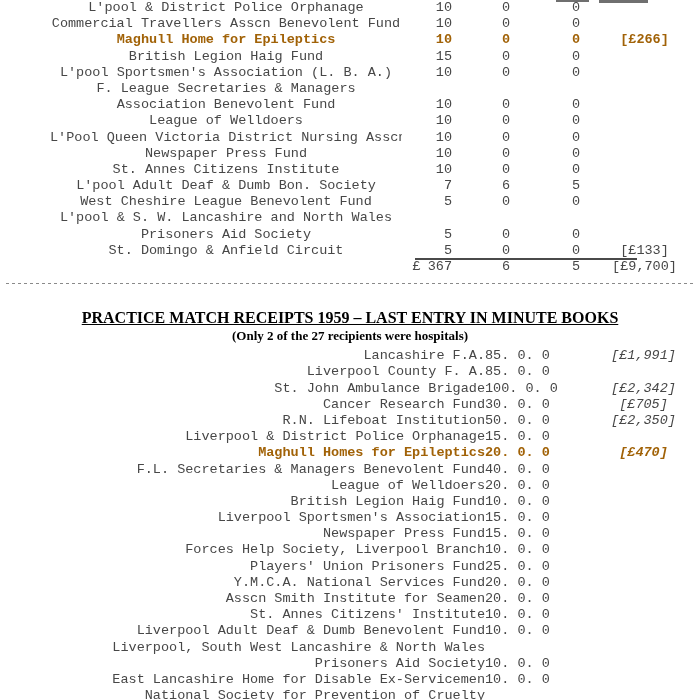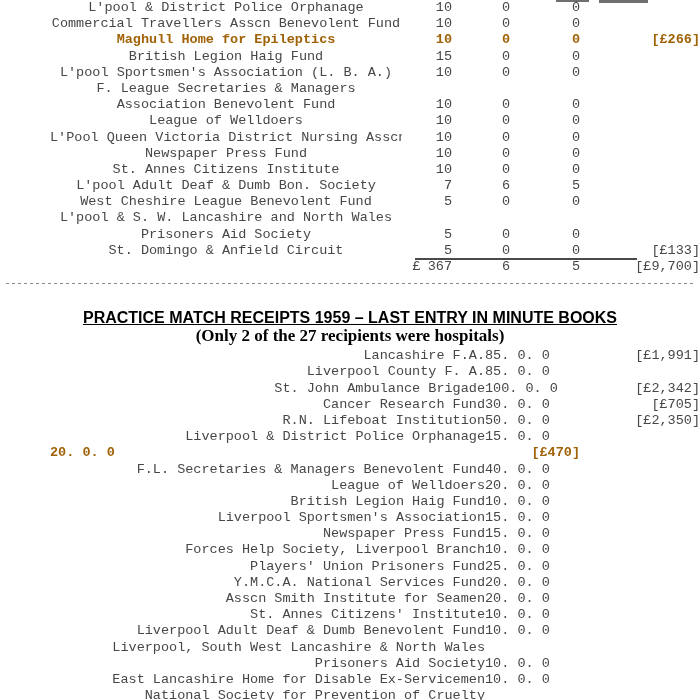--- a/index.html
+++ b/index.html
@@ -15,57 +15,57 @@
 
   
   .grants{padding-left:50px;}
   .grow{
     display:grid;
     grid-template-columns:352px 50px 58px 70px auto;
     line-height:16.2px;height:16.2px;white-space:pre;
   }
   .grow .c-name{text-align:center;overflow:hidden;}
   .grow .c-pounds,.grow .c-shil,.grow .c-pence{text-align:right;}
-  .grow .c-bracket{text-align:right;padding-left:9px;}
+  .grow .c-bracket{text-align:center;padding-left:9px;}
   .bold{font-weight:bold;color:#a16207;}
 
   .total-row{position:relative;}
   .total-rule{
     position:absolute;left:365px;top:-1px;width:222px;height:2px;
     background:#4a4a4a;
   }
   .c-pounds-total{display:flex;justify-content:flex-end;gap:7px;}
 
   
   .dashed-separator{
     height:1px;margin:8px 6px 0 6px;
     background:repeating-linear-gradient(90deg,#8a8a8a 0 3px,transparent 3px 6px);
   }
 
   
   .receipts-title{
     margin:25px 0 0 0;text-align:center;
-    font-family:Liberation Sans, sans-serif;
+    font-family:Liberation Serif, serif;
     font-size:16px;line-height:18px;font-weight:bold;color:#000;
     text-decoration:underline;
   }
   .receipts-subtitle{
     margin:0;text-align:center;
     font-family:"Liberation Serif","DejaVu Serif",serif;
-    font-size:17px;line-height:17px;font-weight:bold;color:#000;
+    font-size:13px;line-height:17px;font-weight:bold;color:#000;
   }
   .receipts-rows{margin-top:4px;padding-left:50px;}
   .rrow{
     display:grid;
     grid-template-columns:435px 95px auto;
     line-height:16.2px;height:16.2px;white-space:pre;
   }
   .rrow .c-name{text-align:right;overflow:hidden;}
   .rrow .c-amount{text-align:left;}
-  .rrow .c-bracket{text-align:right;padding-left:7px;}
+  .rrow .c-bracket{text-align:center;padding-left:7px;font-style:italic;}
 </style>
 </head>
 <body>
 
 <div class="frag frag1"></div>
 <div class="frag frag2"></div>
 
 <section class="grants">
   <div>
       <div class="grow">
@@ -222,20 +222,21 @@
     <span class="c-name">R.N. Lifeboat Institution</span>
     <span class="c-amount">50. 0. 0</span>
     <span class="c-bracket">[£2,350]</span>
   </div>
       <div class="rrow">
     <span class="c-name">Liverpool &amp; District Police Orphanage</span>
     <span class="c-amount">15. 0. 0</span>
     <span class="c-bracket"></span>
   </div>
       <div class="rrow bold">
+    <span class="c-name">Maghull Homes for Epileptics</span>
     <span class="c-amount">20. 0. 0</span>
     <span class="c-bracket">[£470]</span>
   </div>
       <div class="rrow">
     <span class="c-name">F.L. Secretaries &amp; Managers Benevolent Fund</span>
     <span class="c-amount">40. 0. 0</span>
     <span class="c-bracket"></span>
   </div>
       <div class="rrow">
     <span class="c-name">League of Welldoers</span>

